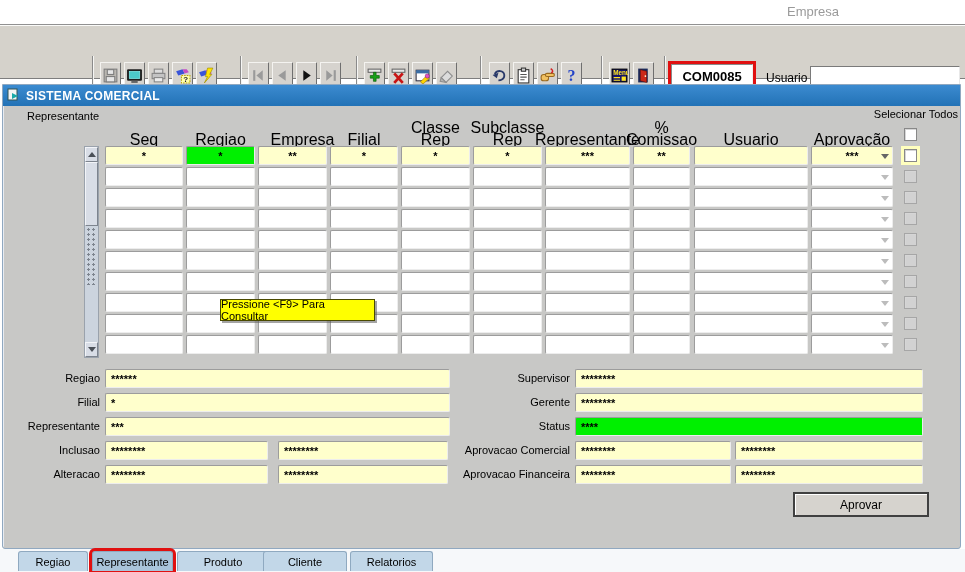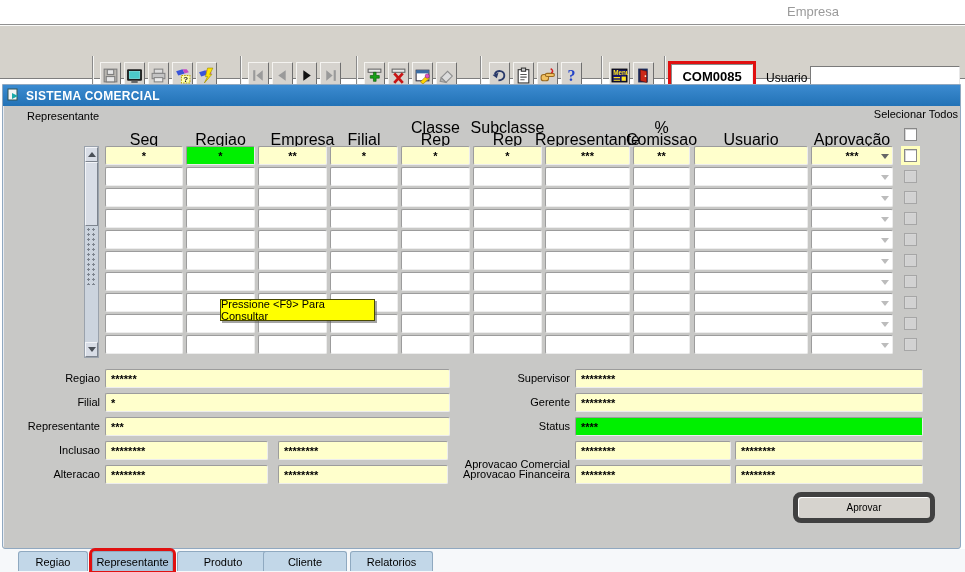--- a/index.html
+++ b/index.html
@@ -52,22 +52,22 @@
   #vscroll{position:absolute;left:84px;top:146px;width:15px;height:212px;background:#ccd4de;border:1px solid #9aa2ac;box-sizing:border-box;}
   .sbtn{position:absolute;left:0;width:13px;height:15px;background:#d8dde6;border:1px solid;border-color:#f2f4f8 #7d848e #7d848e #f2f4f8;box-sizing:border-box;display:flex;align-items:center;justify-content:center;}
   .tri-up{width:0;height:0;border-left:4px solid transparent;border-right:4px solid transparent;border-bottom:5px solid #4a5058;}
   .tri-dn{width:0;height:0;border-left:4px solid transparent;border-right:4px solid transparent;border-top:5px solid #4a5058;}
   #sthumb{position:absolute;left:0;top:15px;width:13px;height:64px;background:#d8dde6;border:1px solid;border-color:#f2f4f8 #7d848e #7d848e #f2f4f8;box-sizing:border-box;}
   #strough-tex{position:absolute;left:1px;top:80px;width:11px;height:58px;background-image:radial-gradient(#7d848e 1px, transparent 1.2px);background-size:5px 5px;}
 
   #tooltip{position:absolute;left:220px;top:299px;width:153px;height:20px;background:#ffff00;border:1px solid #4a4a00;box-shadow:2px 2px 0 rgba(90,90,90,.55);
     font-size:11px;display:flex;align-items:center;justify-content:center;z-index:6;}
 
-  #aprovar-btn{position:absolute;left:793px;top:492px;width:132px;height:21px;background:#d6d3ce;border:5px solid #404040;border-radius:8px;
-    box-shadow:inset 1px 1px 0 #fff;font-size:10px;display:flex;align-items:center;justify-content:center;}
+  #aprovar-btn{position:absolute;left:793px;top:492px;width:132px;height:21px;background:#d6d3ce;border:2px solid #404040;border-radius:0;
+    box-shadow:inset 1px 1px 0 #fff;font-size:12px;display:flex;align-items:center;justify-content:center;}
 
   
   #tabstrip{position:absolute;left:0;top:549px;width:965px;height:23px;background:#f6f8fa;}
   .tab{position:absolute;top:2px;height:20px;background:#c2d7e8;border:1px solid #8fa9c0;border-bottom:none;border-radius:3px 3px 0 0;
     font-size:11px;display:flex;align-items:center;justify-content:center;box-sizing:border-box;}
   .tab.active{background:#a9c4da;box-shadow:0 0 0 3px #e01010;z-index:3;}
 </style>
 </head>
 <body>
 
@@ -411,21 +411,21 @@
       <div class="field" style="left:278px;top:441px;width:170px">********</div>
       <div class="flabel" style="left:2px;top:465px;width:98px">Alteracao</div>
       <div class="field" style="left:105px;top:465px;width:163px">********</div>
       <div class="field" style="left:278px;top:465px;width:170px">********</div>
       <div class="flabel" style="left:420px;top:369px;width:150px">Supervisor</div>
       <div class="field" style="left:575px;top:369px;width:348px">********</div>
       <div class="flabel" style="left:420px;top:393px;width:150px">Gerente</div>
       <div class="field" style="left:575px;top:393px;width:348px">********</div>
       <div class="flabel" style="left:420px;top:417px;width:150px">Status</div>
       <div class="field green" style="left:575px;top:417px;width:348px">****</div>
-      <div class="flabel" style="left:420px;top:455px;width:150px">Aprovacao Comercial</div>
+      <div class="flabel" style="left:420px;top:441px;width:150px">Aprovacao Comercial</div>
       <div class="field" style="left:575px;top:441px;width:156px">********</div>
       <div class="field" style="left:735px;top:441px;width:188px">********</div>
       <div class="flabel" style="left:420px;top:465px;width:150px">Aprovacao Financeira</div>
       <div class="field" style="left:575px;top:465px;width:156px">********</div>
       <div class="field" style="left:735px;top:465px;width:188px">********</div>
     </div>
 
   <div id="aprovar-btn">Aprovar</div>
 
   <div id="tabstrip">

